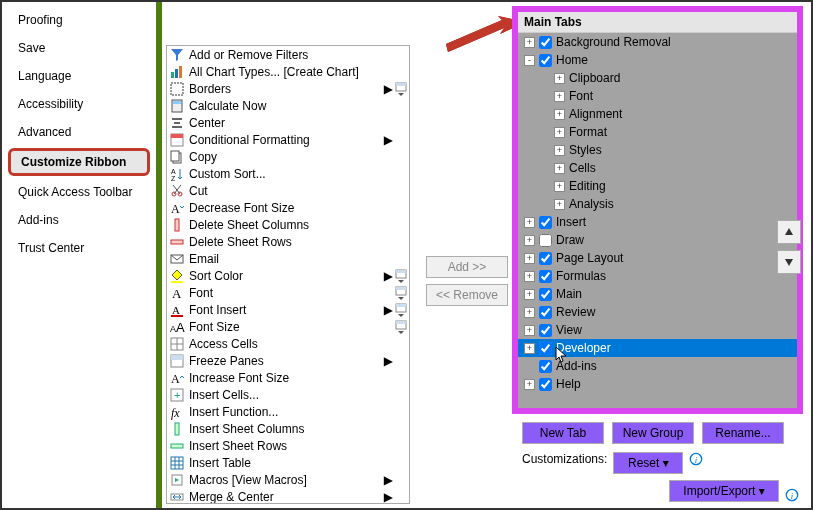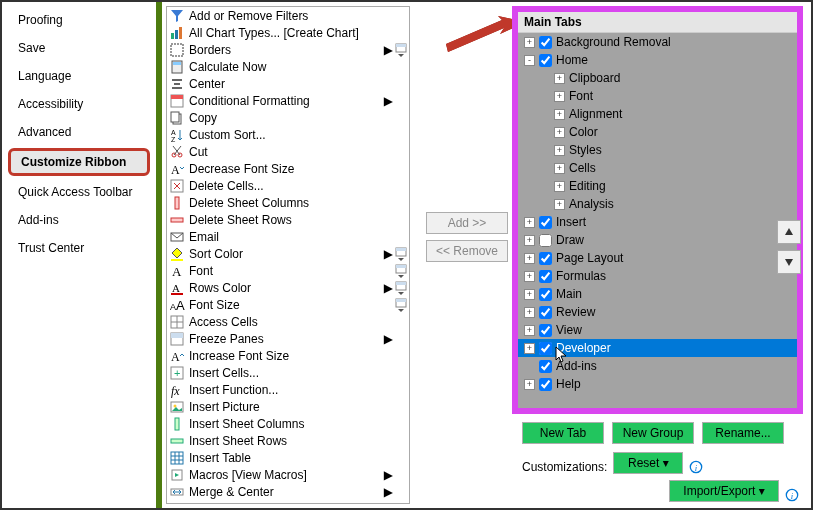--- a/index.html
+++ b/index.html
@@ -41,20 +41,21 @@
     font-weight: bold;
   }
 
   
   .middle {
     display: flex;
     flex-direction: column;
     width: 260px;
     flex-shrink: 0;
     padding: 4px 12px 4px 4px;
+    margin-top: 39px;
   }
   .cmd-list {
     border: 1px solid #aaa;
     height: 100%;
     overflow-y: scroll;
     overflow-x: hidden;
     background: #fff;
   }
   .cmd-row {
     display: flex;
@@ -90,24 +91,25 @@
 
   
   .center-col {
     width: 90px;
     flex-shrink: 0;
     display: flex;
     flex-direction: column;
     align-items: center;
     padding-top: 210px;
     gap: 6px;
+    margin-top: 44px;
   }
   .btn {
     border: 1px solid #adadad;
-    background: #22c55e;
+    background: #8b5cf6;
     padding: 3px 8px;
     font-size: 12px;
     cursor: pointer;
     min-width: 82px;
     text-align: center;
   }
   .btn:disabled, .btn.disabled {
     color: #888;
     background: #f0f0f0;
     cursor: default;
@@ -169,21 +171,21 @@
   .lvl1 { padding-left: 6px; }
   .lvl2 { padding-left: 36px; }
 
   .bottom-btns {
     display: flex;
     gap: 8px;
     padding: 8px 4px 4px 10px;
   }
   .bottom-row2 {
     display: flex;
-    align-items: flex-end;
+    align-items: flex-start;
     gap: 6px;
     padding: 4px 4px 2px 10px;
   }
   .bottom-row3 {
     display: flex;
     align-items: flex-end;
     justify-content: flex-end;
     gap: 6px;
     padding: 4px 4px 2px 10px;
   }
@@ -363,31 +365,20 @@
               <path d="M11 6l2 2 2-2" stroke="#27a" fill="none"></path>
             </svg>
           </span>
           <span class="cmd-text">Decrease Font Size</span>
           <span class="submenu-arrow"></span>
           <span class="dd-flag"></span>
         </div>
         <div class="cmd-row">
           <span class="cmd-icon">
             <svg xmlns="http://www.w3.org/2000/svg" viewBox="0 0 16 16">
-              <rect x="2" y="2" width="12" height="12" fill="#fff" stroke="#888"></rect>
-              <path d="M5 5l6 6M11 5l-6 6" stroke="#c33"></path>
-            </svg>
-          </span>
-          <span class="cmd-text">Delete Cells...</span>
-          <span class="submenu-arrow"></span>
-          <span class="dd-flag"></span>
-        </div>
-        <div class="cmd-row">
-          <span class="cmd-icon">
-            <svg xmlns="http://www.w3.org/2000/svg" viewBox="0 0 16 16">
               <rect x="6" y="2" width="4" height="12" fill="#fcc" stroke="#c33"></rect>
             </svg>
           </span>
           <span class="cmd-text">Delete Sheet Columns</span>
           <span class="submenu-arrow"></span>
           <span class="dd-flag"></span>
         </div>
         <div class="cmd-row">
           <span class="cmd-icon">
             <svg xmlns="http://www.w3.org/2000/svg" viewBox="0 0 16 16">
@@ -438,21 +429,21 @@
               <polygon points="3,11 9,11 6,14" fill="#555"></polygon>
             </svg></span>
         </div>
         <div class="cmd-row">
           <span class="cmd-icon">
             <svg xmlns="http://www.w3.org/2000/svg" viewBox="0 0 16 16">
               <text x="3" y="12" font-size="11" font-family="serif">A</text>
               <rect x="2" y="13" width="12" height="2" fill="#c00"></rect>
             </svg>
           </span>
-          <span class="cmd-text">Rows Color</span>
+          <span class="cmd-text">Font Insert</span>
           <span class="submenu-arrow">▶</span>
           <span class="dd-flag"><svg viewBox="0 0 12 14">
               <rect x="1" y="1" width="10" height="8" fill="#fff" stroke="#888"></rect>
               <rect x="1" y="1" width="10" height="3" fill="#cde"></rect>
               <polygon points="3,11 9,11 6,14" fill="#555"></polygon>
             </svg></span>
         </div>
         <div class="cmd-row">
           <span class="cmd-icon">
             <svg xmlns="http://www.w3.org/2000/svg" viewBox="0 0 16 16">
@@ -518,32 +509,20 @@
               <text x="2" y="13" font-size="12" font-style="italic" font-family="serif">fx</text>
             </svg>
           </span>
           <span class="cmd-text">Insert Function...</span>
           <span class="submenu-arrow"></span>
           <span class="dd-flag"></span>
         </div>
         <div class="cmd-row">
           <span class="cmd-icon">
             <svg xmlns="http://www.w3.org/2000/svg" viewBox="0 0 16 16">
-              <rect x="2" y="3" width="12" height="10" fill="#fff" stroke="#888"></rect>
-              <circle cx="6" cy="7" r="1.5" fill="#fc3"></circle>
-              <path d="M3 12l4-4 3 3 3-2v3z" fill="#2a7"></path>
-            </svg>
-          </span>
-          <span class="cmd-text">Insert Picture</span>
-          <span class="submenu-arrow"></span>
-          <span class="dd-flag"></span>
-        </div>
-        <div class="cmd-row">
-          <span class="cmd-icon">
-            <svg xmlns="http://www.w3.org/2000/svg" viewBox="0 0 16 16">
               <rect x="6" y="2" width="4" height="12" fill="#cfc" stroke="#2a7"></rect>
             </svg>
           </span>
           <span class="cmd-text">Insert Sheet Columns</span>
           <span class="submenu-arrow"></span>
           <span class="dd-flag"></span>
         </div>
         <div class="cmd-row">
           <span class="cmd-icon">
             <svg xmlns="http://www.w3.org/2000/svg" viewBox="0 0 16 16">
@@ -617,21 +596,21 @@
           <div class="tree-node lvl2">
             <span class="expander">+</span>
             <span>Font</span>
           </div>
           <div class="tree-node lvl2">
             <span class="expander">+</span>
             <span>Alignment</span>
           </div>
           <div class="tree-node lvl2">
             <span class="expander">+</span>
-            <span>Color</span>
+            <span>Format</span>
           </div>
           <div class="tree-node lvl2">
             <span class="expander">+</span>
             <span>Styles</span>
           </div>
           <div class="tree-node lvl2">
             <span class="expander">+</span>
             <span>Cells</span>
           </div>
           <div class="tree-node lvl2">

